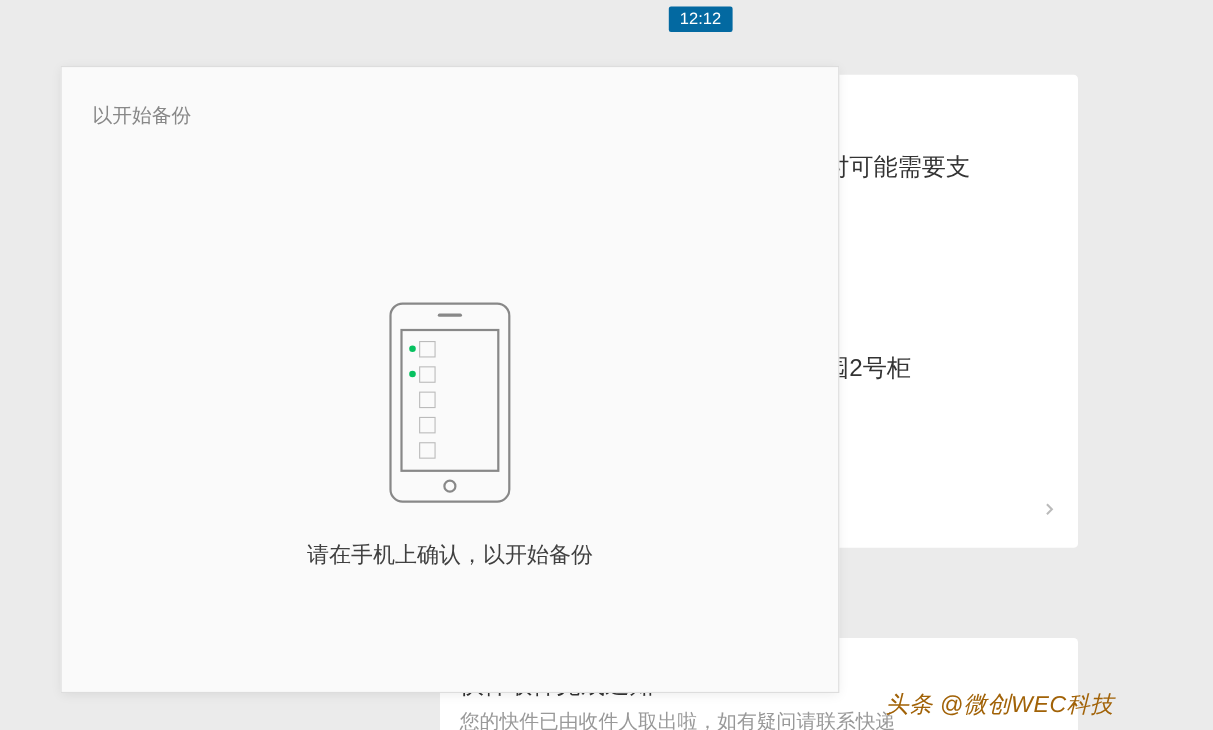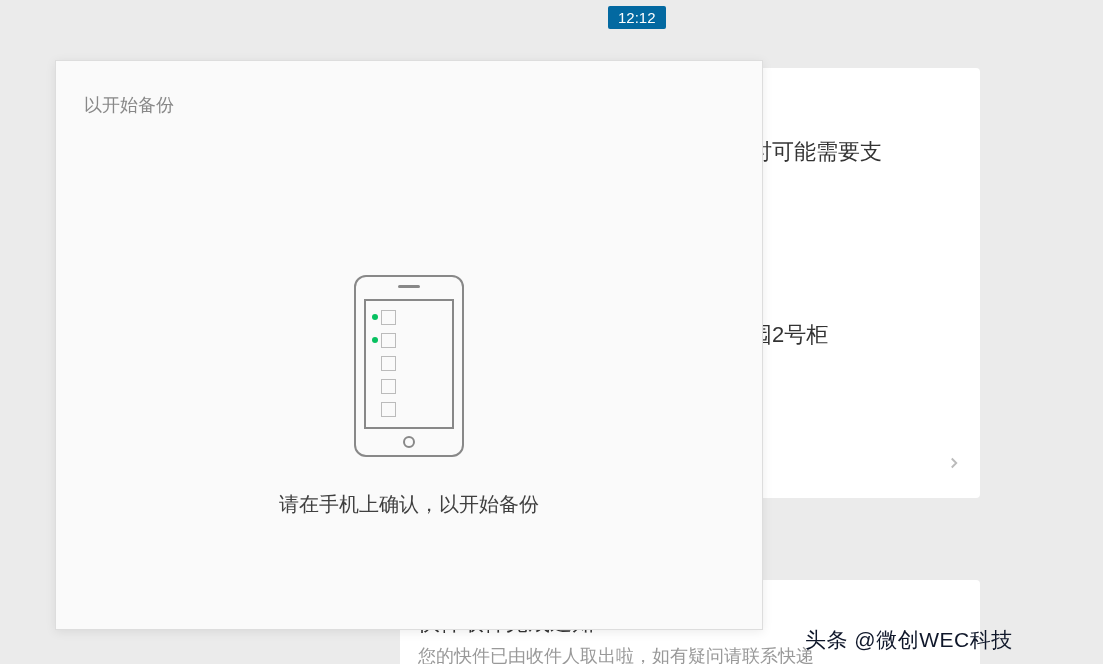--- a/index.html
+++ b/index.html
@@ -38,21 +38,21 @@
       position: absolute;
       top: 580px;
       left: 400px;
       width: 580px;
       height: 100px;
       background: #fff;
       border-radius: 4px;
     }
     .bg-card-2-title { position: absolute; top: 608px; left: 418px; font-size: 22px; color: #333; font-weight: 500; }
     .bg-card-2-sub { position: absolute; top: 644px; left: 418px; font-size: 18px; color: #999; }
-    .watermark { position: absolute; top: 626px; left: 805px; font-size: 21px; color: #0f172a; font-weight: 400; letter-spacing: 0.5px; }
+    .watermark { position: absolute; top: 626px; left: 805px; font-size: 21px; color: #a16207; font-style: italic; font-weight: 400; letter-spacing: 0.5px; }
     .dialog {
       position: absolute;
       top: 60px;
       left: 55px;
       width: 708px;
       height: 570px;
       background: #fafafa;
       border: 1px solid #ddd;
       box-shadow: 0 2px 10px rgba(0,0,0,0.08);
     }

